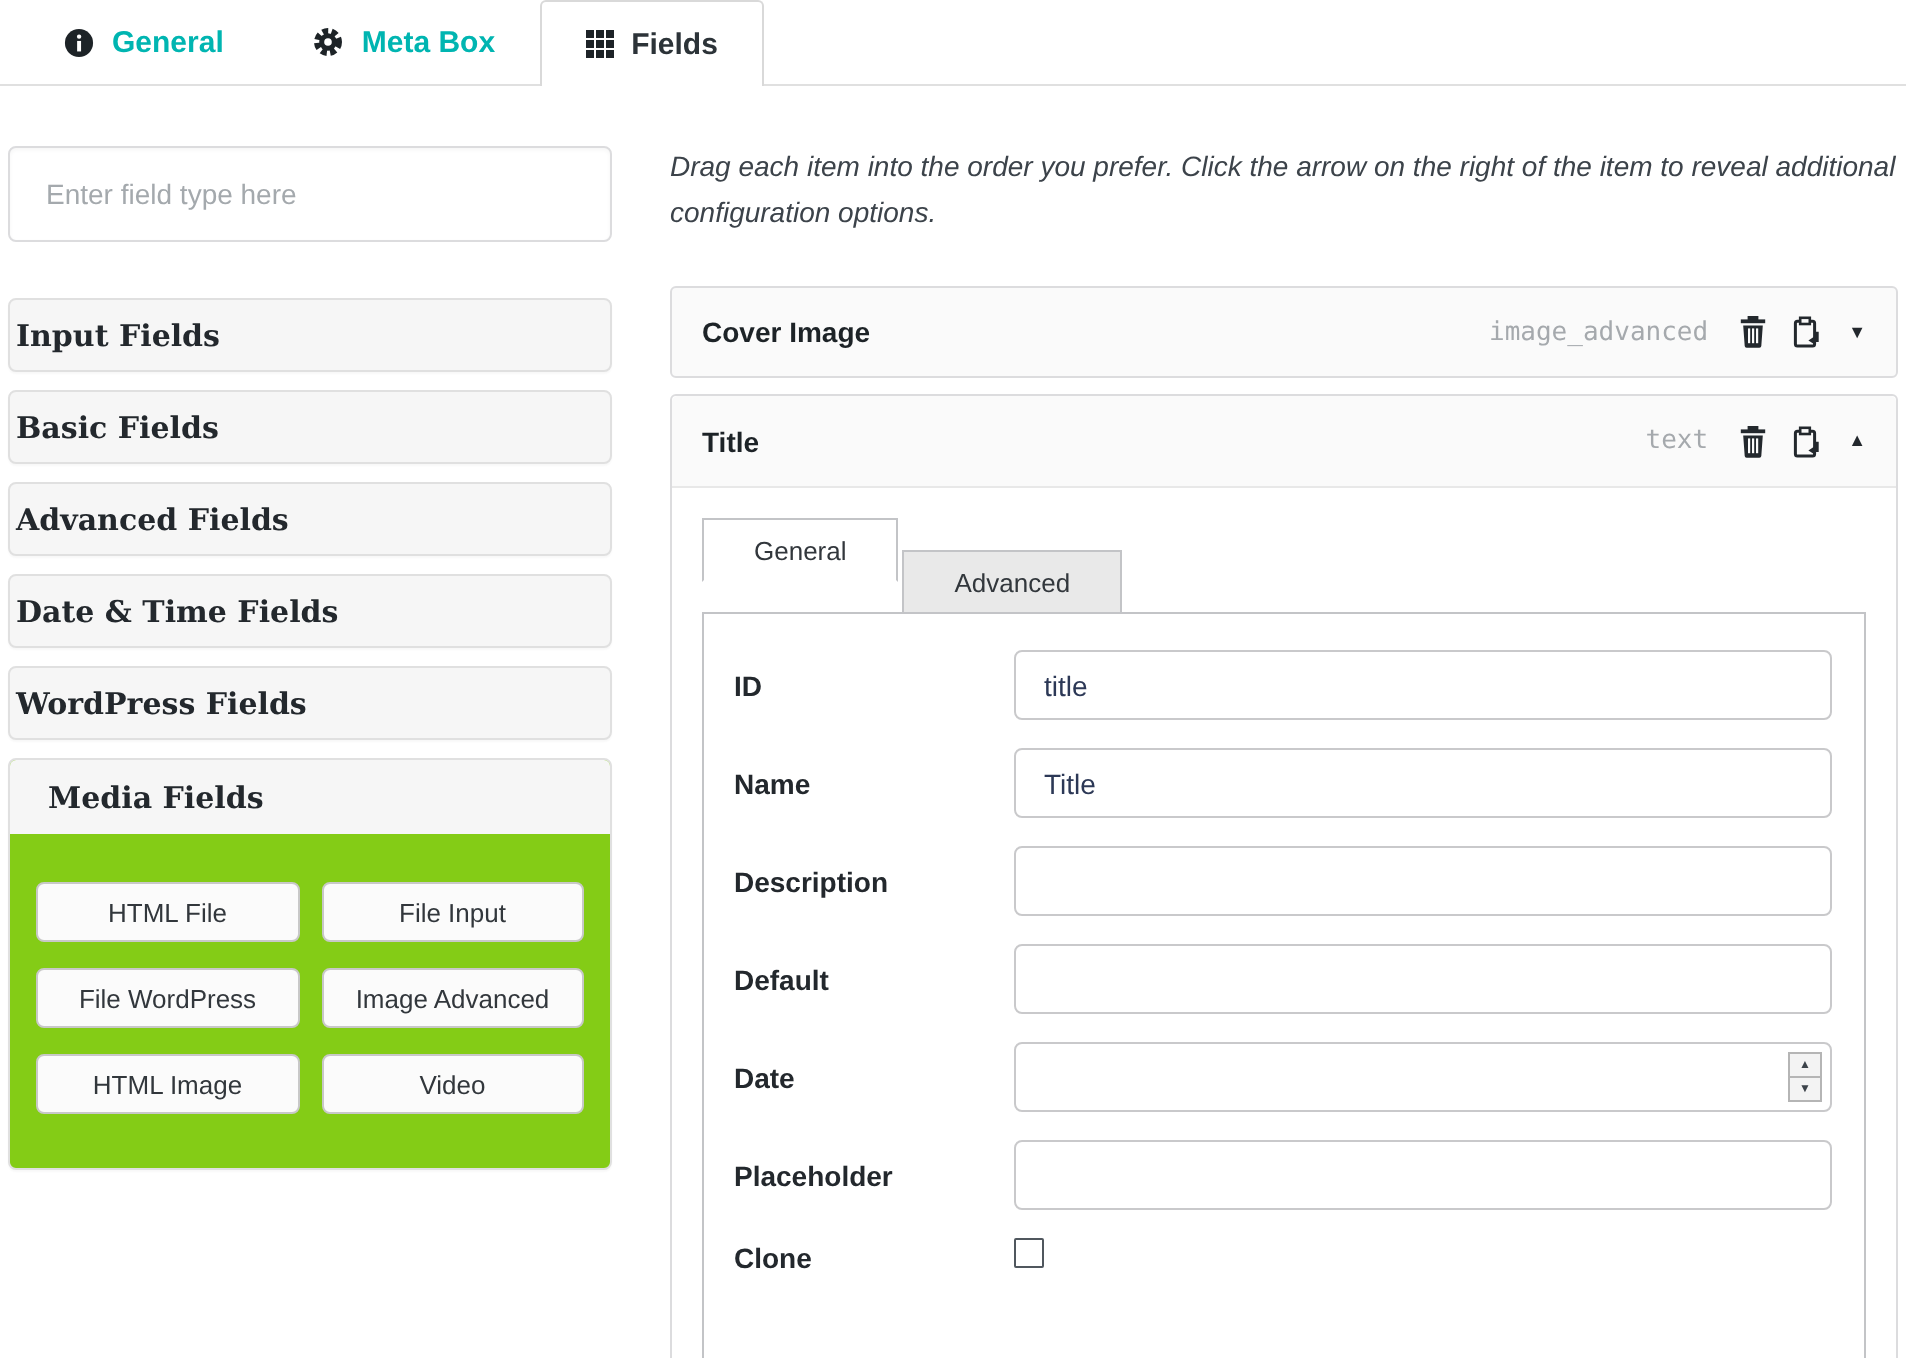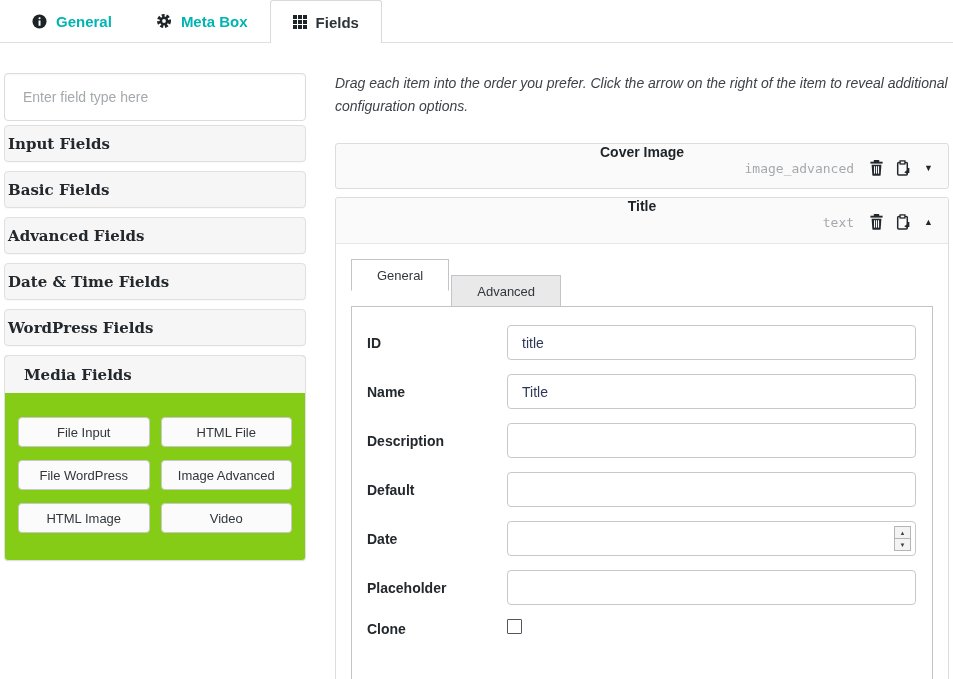--- a/index.html
+++ b/index.html
@@ -34,21 +34,21 @@
   .grid-icon { display:inline-grid; grid-template-columns:repeat(3,4px); grid-template-rows:repeat(3,4px); gap:1px; }
   .grid-icon i { background:#1d2327; }
 
   
   .sidebar { position:absolute; left:4px; top:73px; width:302px; }
   .search {
     width:100%; height:48px;
     border:1px solid #dcdcde; border-radius:4px;
     padding:0 18px; font-size:14px; color:#14532d;
     font-family:inherit; outline:none;
-    margin-bottom:4px;
+    margin-bottom:28px;
     box-shadow:inset 0 1px 2px rgba(0,0,0,0.04);
   }
   .search::placeholder { color:#a4a9ad; }
   .acc {
     height:37px; margin-bottom:9px;
     border:1px solid #e0e0e0; border-radius:4px;
     background:#f6f6f6;
     display:flex; align-items:center; padding:0 3px;
     box-shadow:0 1px 1px rgba(0,0,0,0.03);
     cursor:pointer;
@@ -76,21 +76,21 @@
     background:#fbfbfb; font-size:13px; color:#32373c;
     font-family:inherit; cursor:pointer;
   }
 
   
   .main { position:absolute; left:335px; top:72px; width:614px; }
   .instructions { font-size:14px; line-height:23px; color:#3c434a; margin-bottom:25px;font-style:italic; }
 
   .field-row, .fi-header {
     height:46px; background:#fafafa;
-    display:flex; align-items:center; padding:0 15px;flex-direction:column;
+    display:flex; align-items:center; padding:0 15px;
   }
   .field-row {
     border:1px solid #dcdcde; border-radius:3px; margin-bottom:8px; cursor:move;
   }
   .fi-label { font-weight:700; font-size:14px; color:#1d2327; }
   .fi-right { margin-left:auto; display:flex; align-items:center; gap:13px; }
   .fi-type {
     font-family:"DejaVu Sans Mono","Liberation Mono",monospace;
     font-size:13px; color:#a5a9ad; margin-right:3px;
   }
@@ -190,22 +190,22 @@
   </div>
   <div class="acc">
     <span class="acc-label">WordPress Fields</span>
   </div>
 
   <div class="acc-group">
     <div class="acc-header">
       <span class="acc-label">Media Fields</span>
     </div>
     <div class="acc-body">
+      <button class="ft-btn">HTML File</button>
       <button class="ft-btn">File Input</button>
-      <button class="ft-btn">HTML File</button>
       <button class="ft-btn">File WordPress</button>
       <button class="ft-btn">Image Advanced</button>
       <button class="ft-btn">HTML Image</button>
       <button class="ft-btn">Video</button>
     </div>
   </div>
 </aside>
 
 <main class="main">
   <p class="instructions">Drag each item into the order you prefer. Click the arrow on the right of the item to reveal additional configuration options.</p>

